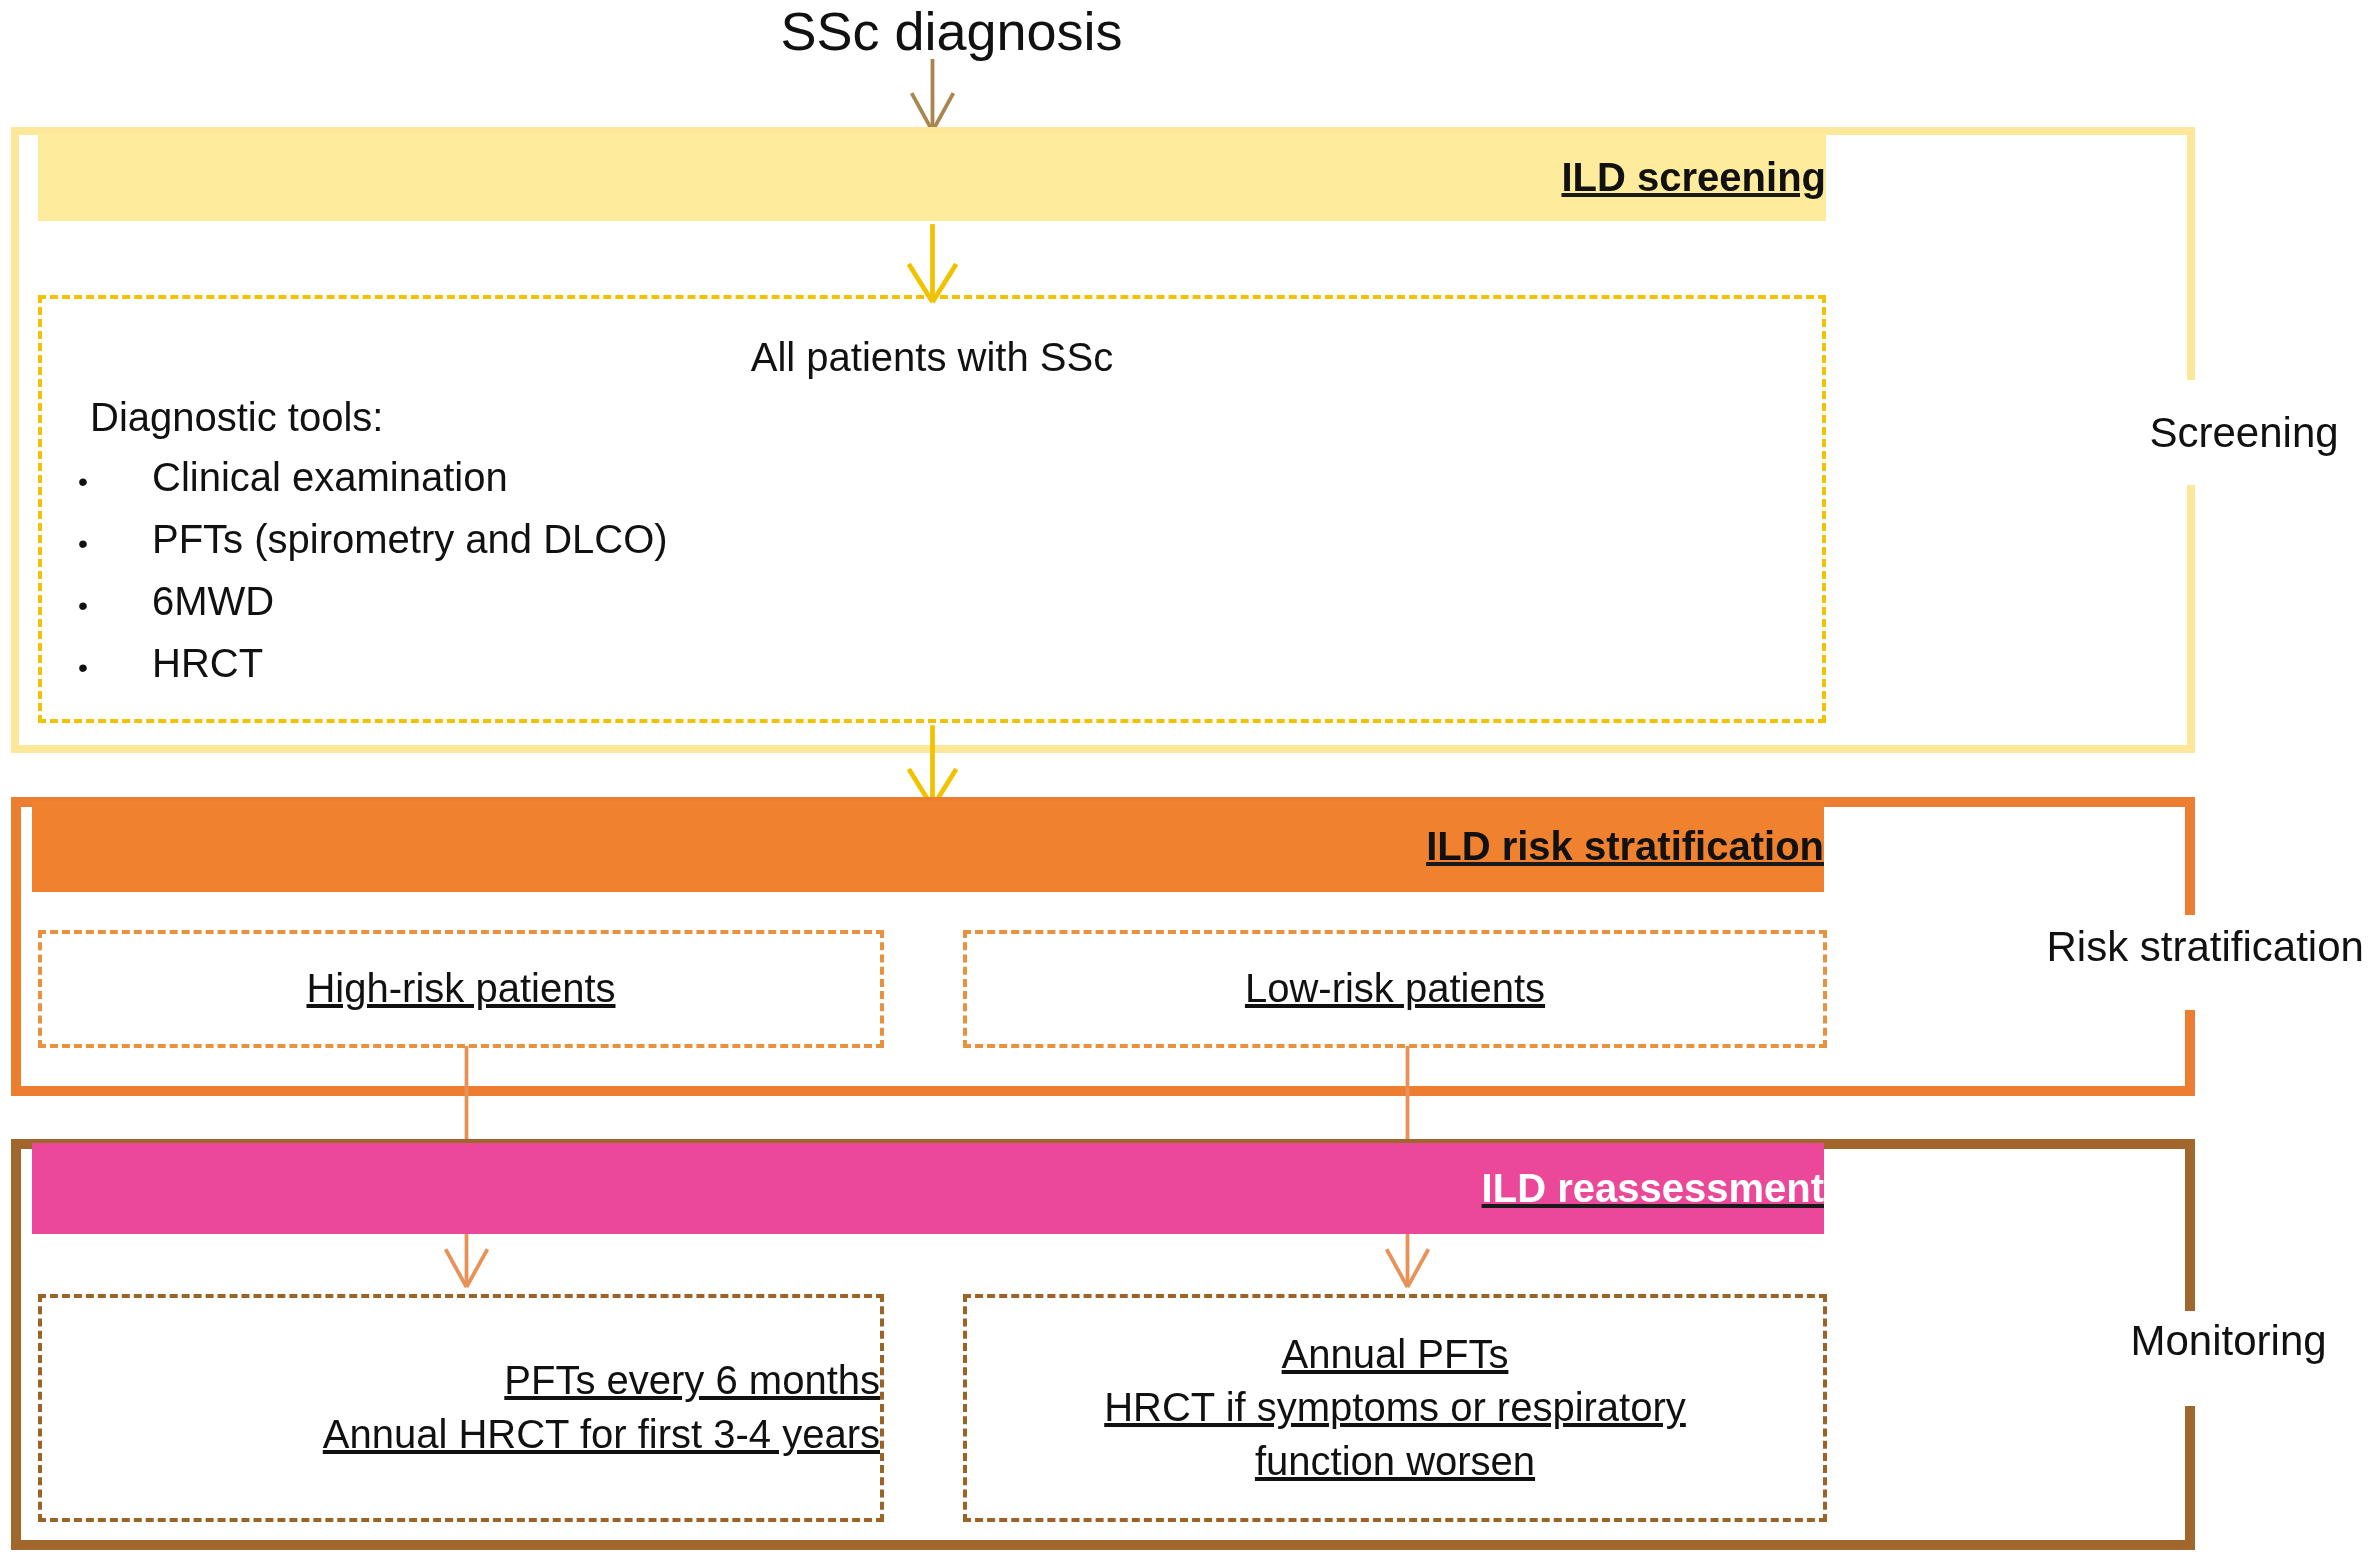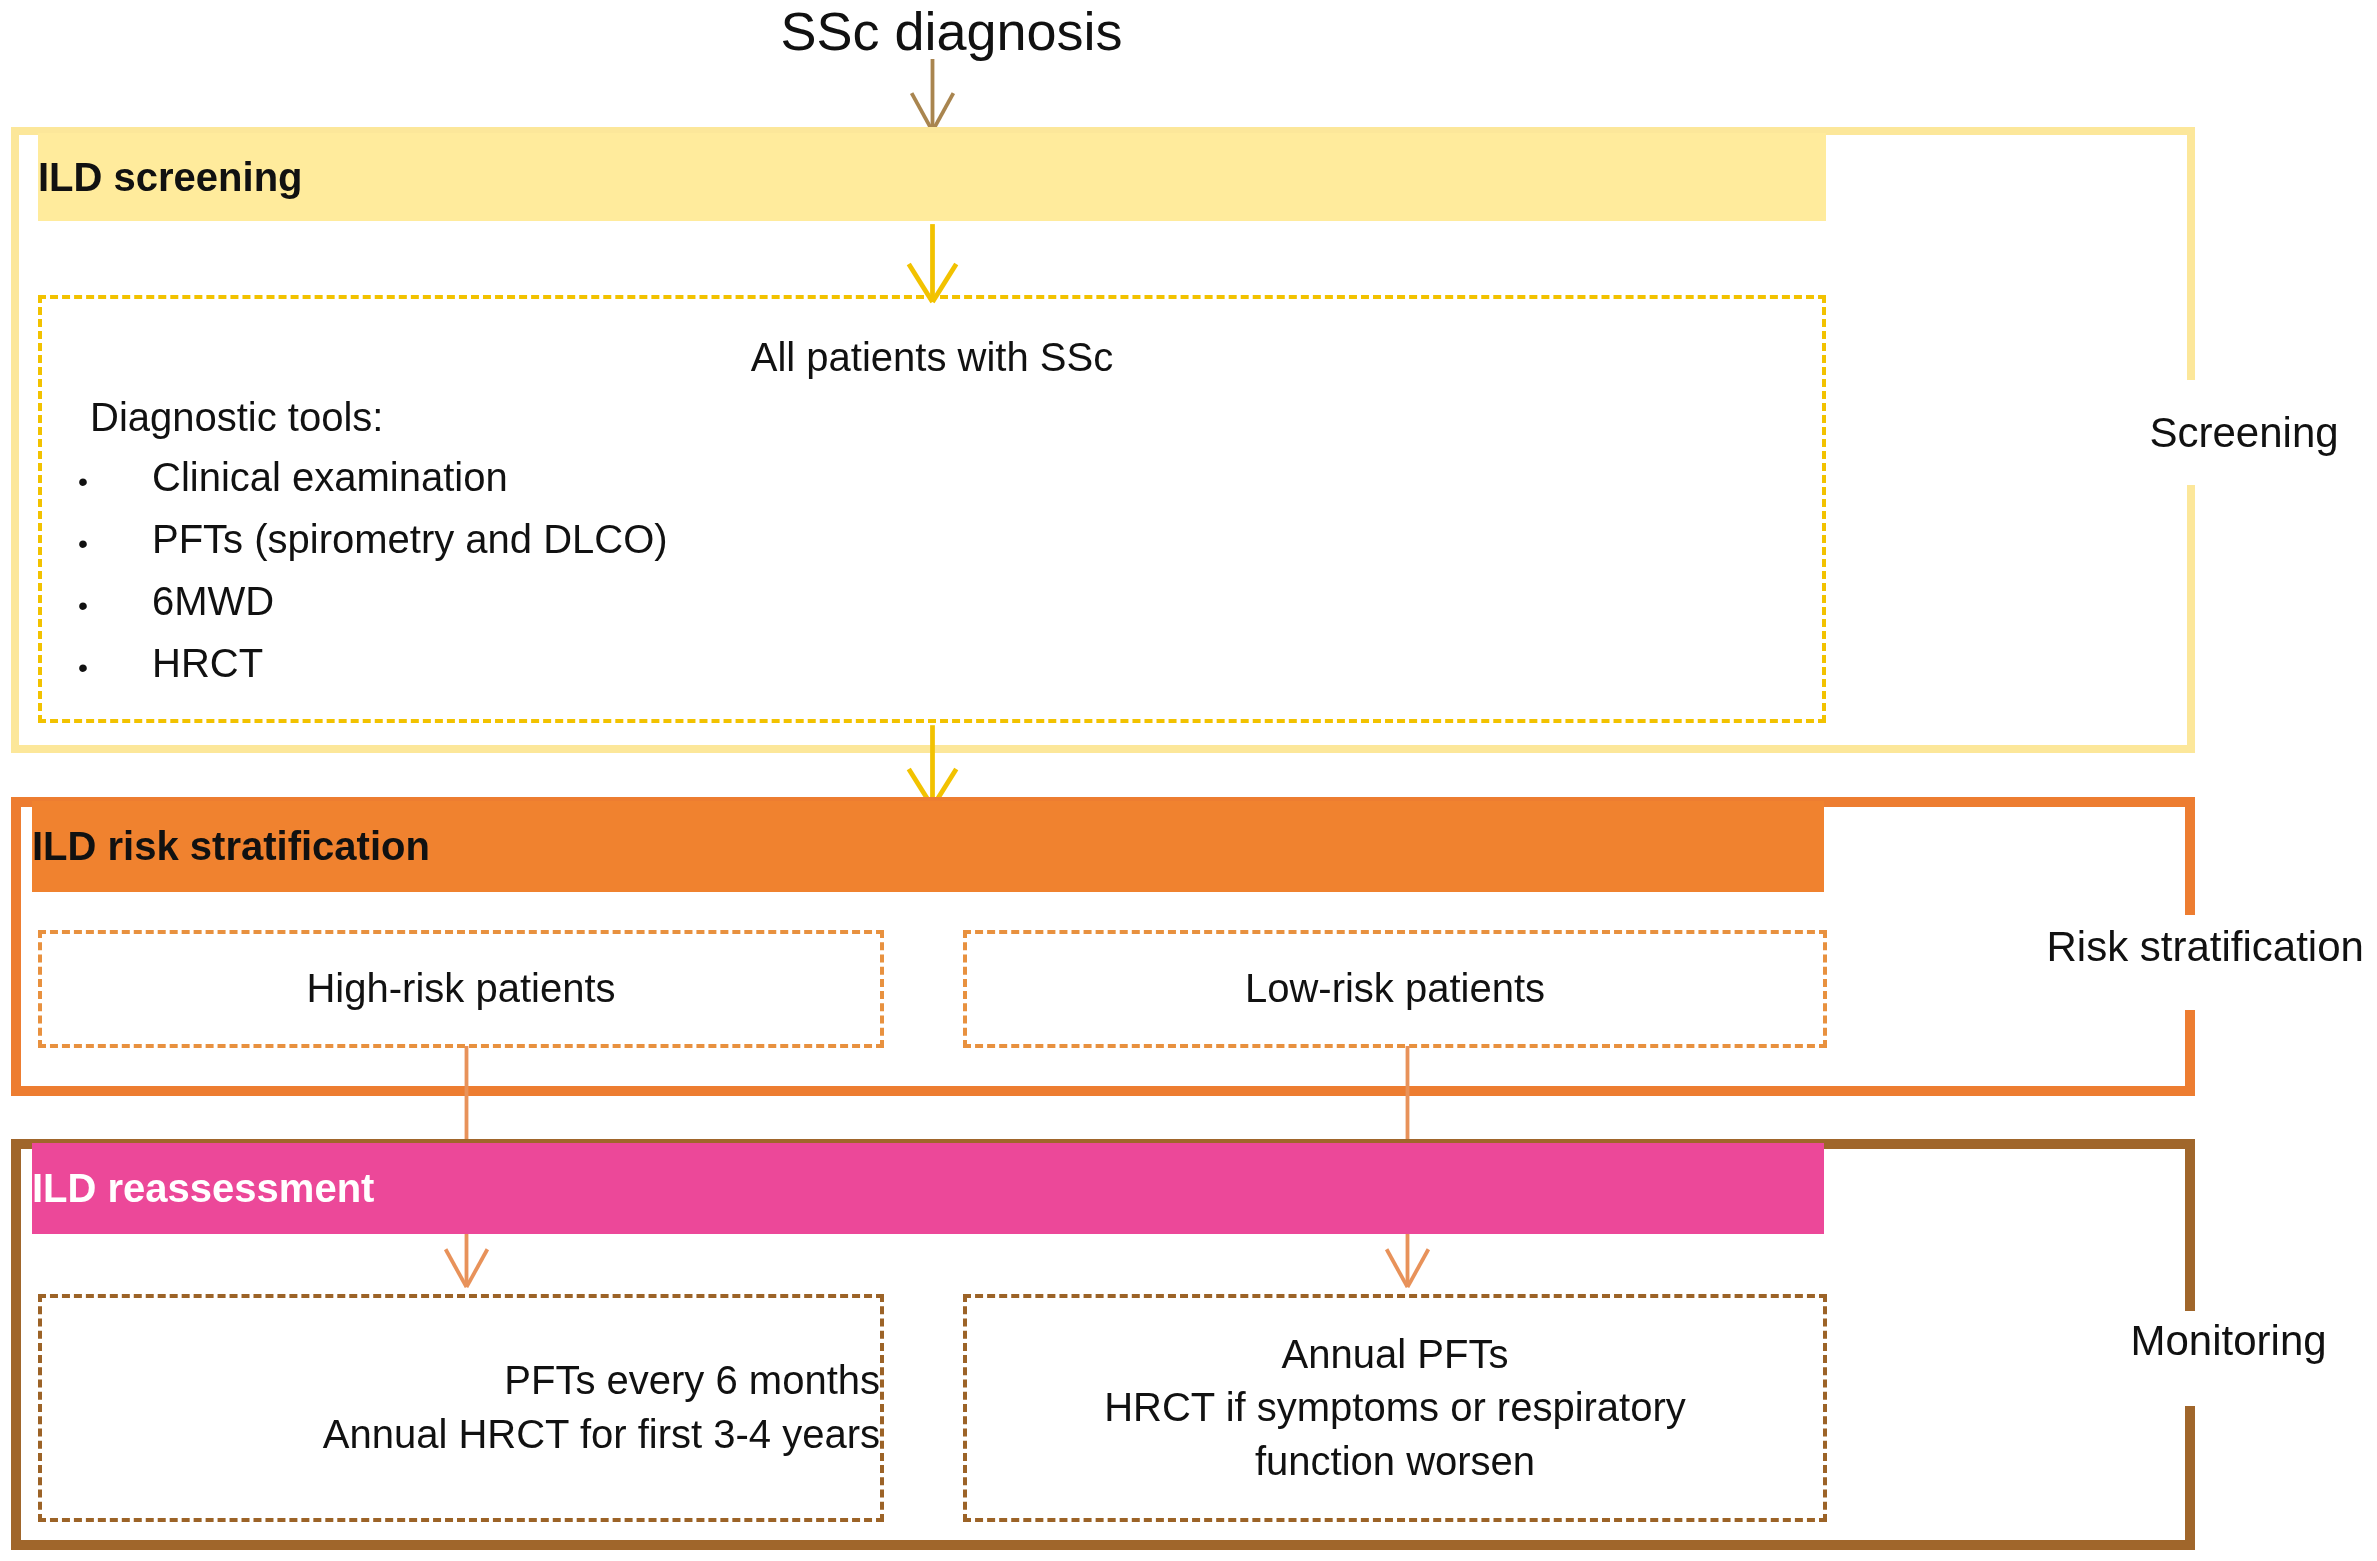--- a/index.html
+++ b/index.html
@@ -45,21 +45,22 @@
   }
   .bracket-monitor {
     border-width: 10.5px;
     border-color: #A0662B;
   }
 
   
   .header-bar {
     display: flex;
     align-items: center;
-    justify-content: flex-start;
+    justify-content: flex-end;
+    text-decoration: underline;
   }
   .header-bar .bar-text {
     font-size: 40px;
     font-weight: bold;
     white-space: nowrap;
   }
   .bar-yellow { background: #FFEB9C; }
   .bar-yellow .bar-text { color: #111111; }
   .bar-orange { background: #F0822F; }
   .bar-orange .bar-text { color: #111111; }
@@ -115,20 +116,21 @@
     flex-direction: column;
     align-items: center;
     justify-content: center;
     text-align: center;
   }
   .centered-text .line {
     font-size: 40px;
     color: #111111;
     white-space: nowrap;
     line-height: 1.34;
+    text-decoration: underline;
   }
 
   
   .stage-label {
     font-size: 42px;
     color: #111111;
     white-space: nowrap;
     background: #ffffff;
     padding: 0 9.5px;
     text-align: right;

